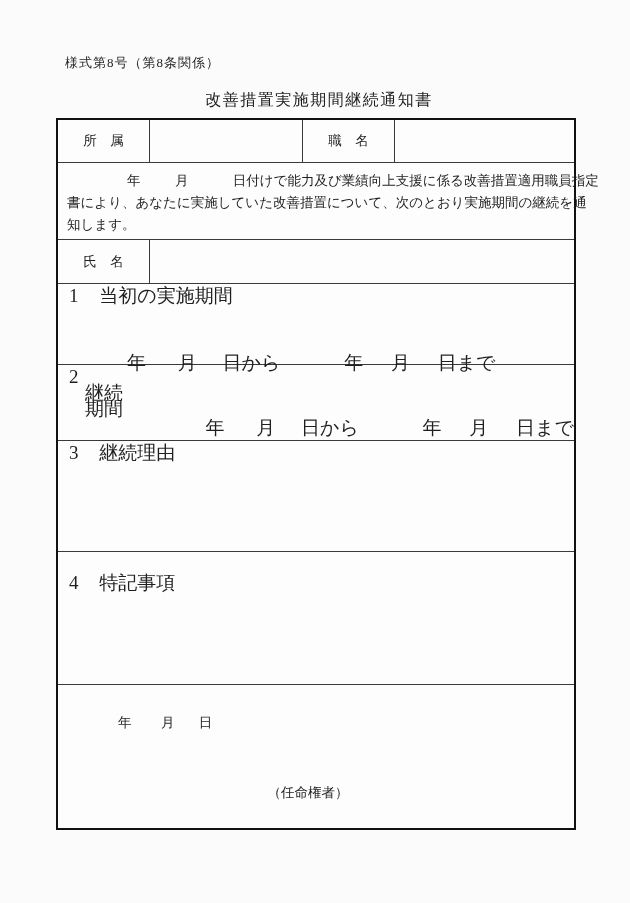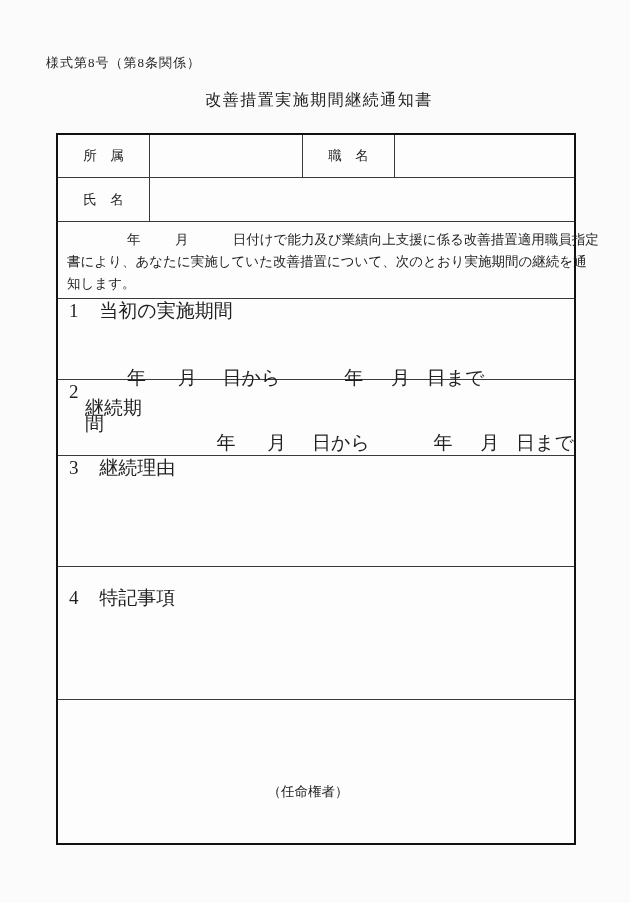--- a/index.html
+++ b/index.html
@@ -7,31 +7,31 @@
     width: 630px; height: 903px;
     background: #fbfbfb;
     font-family: "Liberation Serif", "DejaVu Serif", serif;
     color: #1f1f1f;
     position: relative;
     overflow: hidden;
   }
   .page { position: absolute; inset: 0; }
 
   .form-code {
-    position: absolute; left: 46px; top: 55px;
+    position: absolute; left: 65px; top: 55px;
     font-size: 13px; line-height: 15px; letter-spacing: 1px;
   }
   .doc-title {
     position: absolute; left: 4px; top: 90px; width: 630px;
     text-align: center; font-size: 16px; line-height: 20px;
     letter-spacing: 1.5px;
   }
 
   .form-table {
-    position: absolute; left: 56px; top: 133px;
+    position: absolute; left: 56px; top: 118px;
     width: 520px; height: 712px;
     border: 2px solid #111;
     background: #fdfdfd;
     display: flex; flex-direction: column;
   }
   .row { display: flex; flex-direction: row; border-bottom: 1px solid #3a3a3a; }
   .row:last-child { border-bottom: none; }
   .r1 { height: 45px; }
   .r2 { height: 45px; }
   .r3 { height: 77px; flex-direction: column; }
@@ -64,21 +64,21 @@
   .sec-head { padding-left: 11px; line-height: 16px; }
   .sec-num { display: inline-block; }
   .sec-title { display: inline-block; margin-left: 16px; }
 
   .period-line { margin-top: 19px; line-height: 16px; white-space: nowrap; }
   .p0 { margin-left: 69px; }
   .p1 { margin-left: 27px; }
   .p2 { margin-left: 21px; margin-top: 32px; }
   .p3 { margin-left: 59px; }
   .p4 { margin-left: 23px; }
-  .p5 { margin-left: 12px; text-align: center; }
+  .p5 { margin-left: 23px; text-align: center; }
 
   .footer-row { padding-top: 30px; font-size: 13.5px; }
   .date-line { line-height: 16px; white-space: nowrap; }
   .f0 { margin-left: 60px; }
   .f1 { margin-left: 26px; }
   .f2 { margin-left: 21px; }
   .signer-line {
     margin-top: 54px; text-align: center; line-height: 16px;
     transform: translateX(-8px);
   }
@@ -93,33 +93,33 @@
 
   <div class="form-table">
 
     <div class="row r1">
       <div class="cell label-cell c1">所　属</div>
       <div class="cell c2"></div>
       <div class="cell label-cell c3">職　名</div>
       <div class="cell c4"></div>
     </div>
 
-    <div class="row r2">
-      <div class="cell label-cell c1">氏　名</div>
-      <div class="cell crest"></div>
-    </div>
-
     <div class="row r3 para">
       <div class="para-line">
         <span class="seg n0">年</span>
         <span class="seg n1">月</span>
         <span class="seg n2">日付けで能力及び業績向上支援に係る改善措置適用職員指定</span>
       </div>
       <div class="para-line">書により、あなたに実施していた改善措置について、次のとおり実施期間の継続を通</div>
       <div class="para-line">知します。</div>
+    </div>
+
+    <div class="row r2">
+      <div class="cell label-cell c1">氏　名</div>
+      <div class="cell crest"></div>
     </div>
 
     <div class="row r4 section">
       <div class="sec-head">
         <span class="sec-num">1</span>
         <span class="sec-title">当初の実施期間</span>
       </div>
       <div class="period-line">
         <span class="seg p0">年</span>
         <span class="seg p1">月</span>
@@ -153,17 +153,22 @@
     </div>
 
     <div class="row r7 section">
       <div class="sec-head">
         <span class="sec-num">4</span>
         <span class="sec-title">特記事項</span>
       </div>
     </div>
 
     <div class="row r8 footer-row">
+      <div class="date-line">
+        <span class="seg f0">年</span>
+        <span class="seg f1">月</span>
+        <span class="seg f2">日</span>
+      </div>
       <div class="signer-line">（任命権者）</div>
     </div>
 
   </div>
 </div>
 
 </body></html>

